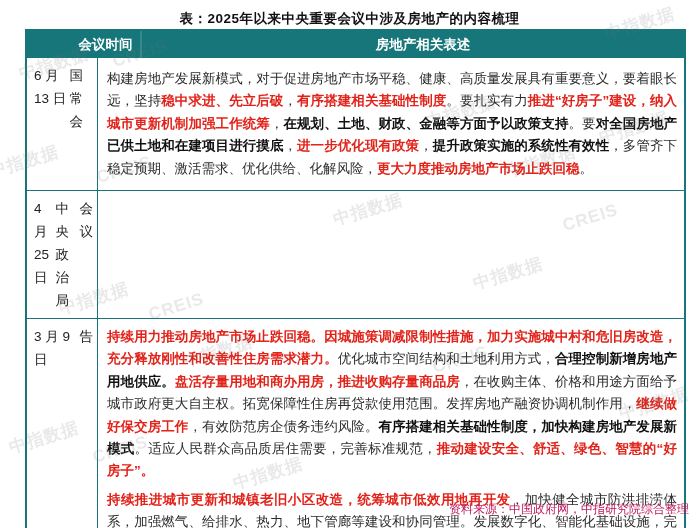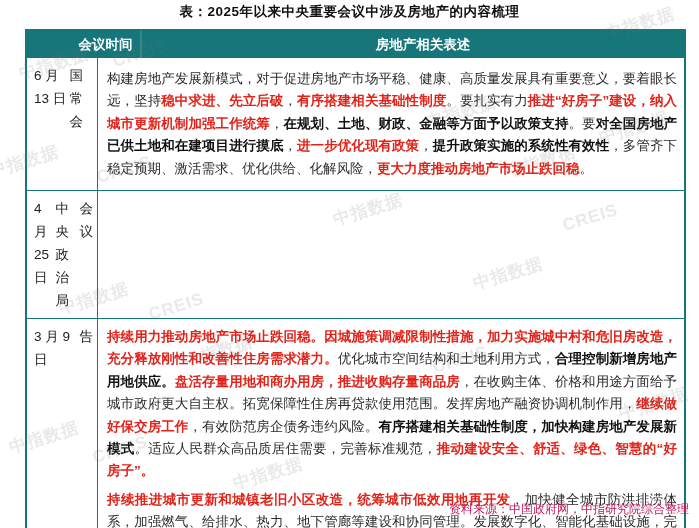--- a/index.html
+++ b/index.html
@@ -1,21 +1,21 @@
 <!DOCTYPE html>
 <html><head>
 <meta charset="utf-8">
 <style>
   html,body{margin:0;padding:0;background:#ffffff;}
   .screen{
     position:relative;width:699px;height:528px;background:#ffffff;overflow:hidden;
     font-family:"Liberation Sans","DejaVu Sans",sans-serif;color:#2b2b2b;
   }
   .page-title{
-    position:absolute;top:3px;left:0;width:100%;text-align:center;
+    position:absolute;top:10px;left:0;width:100%;text-align:center;
     font-size:13.5px;font-weight:bold;color:#111;letter-spacing:.5px;
   }
   .table{
     position:absolute;top:29px;left:25px;width:661px;
     border:2px solid #16767a;box-sizing:border-box;background:transparent;
   }
   .thead{display:flex;background:#16767a;color:#fff;font-weight:bold;font-size:13.5px;}
   .thead .th{display:flex;align-items:center;justify-content:center;height:27px;box-sizing:border-box;}
   .th-time{flex:0 0 71px;border-right:2px solid #ffffff22;margin-left:44px;}
   .th-content{flex:1;padding-left:20px;}

